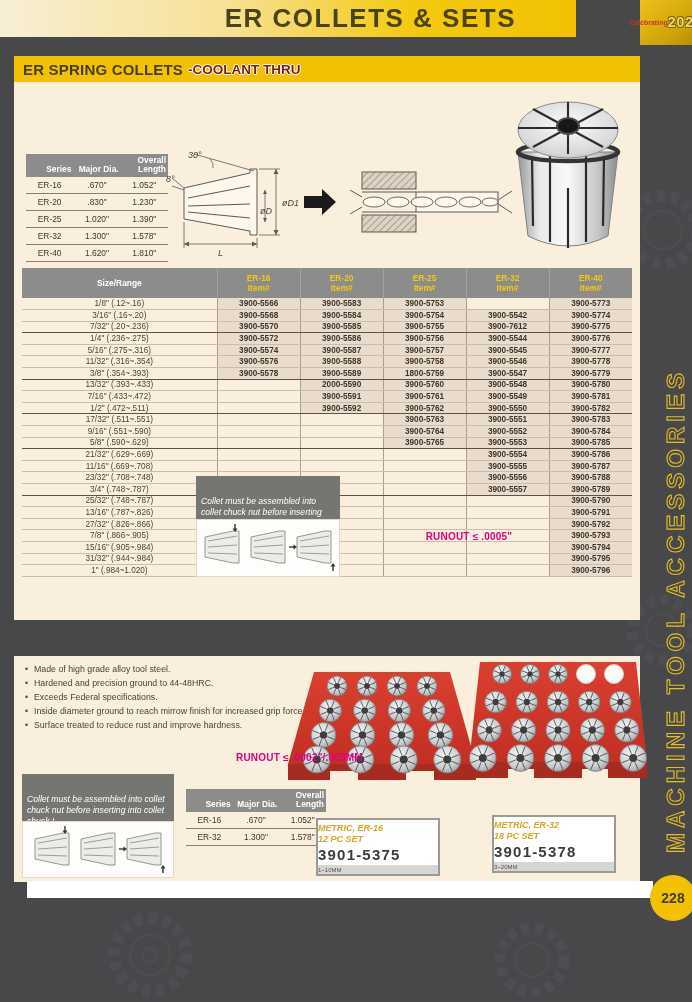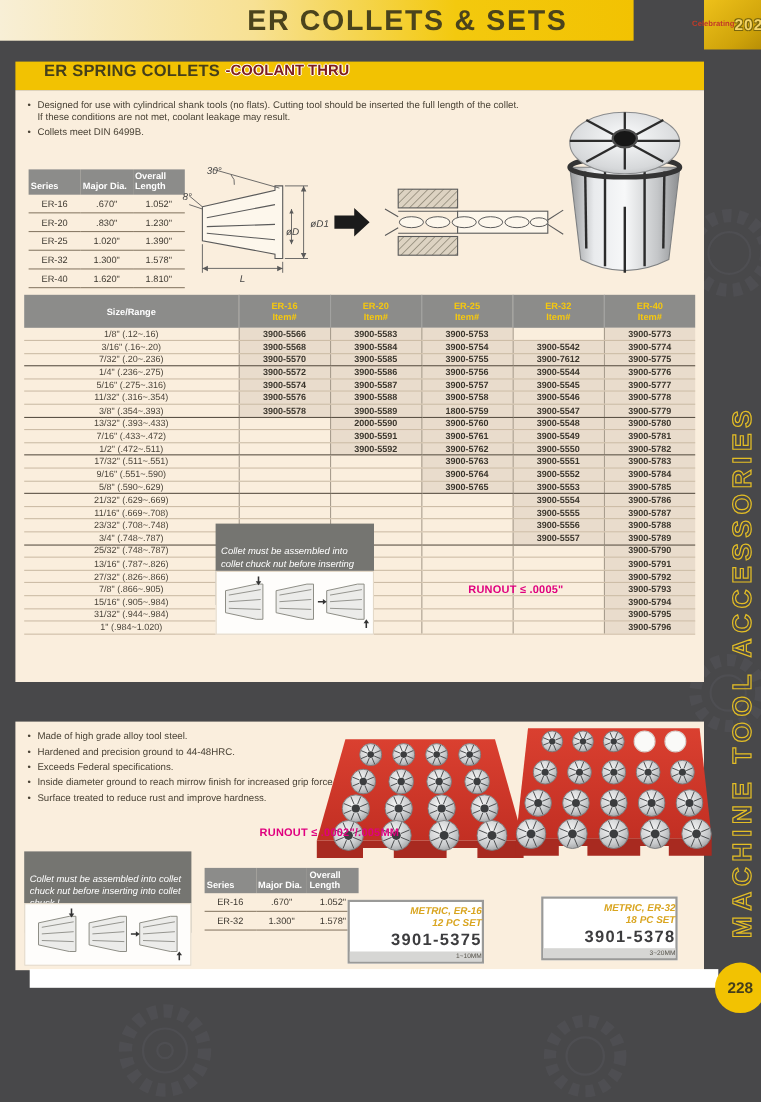--- a/index.html
+++ b/index.html
@@ -17,21 +17,21 @@
     display:flex;align-items:center;justify-content:center;line-height:1.05}
   .anniv .l1{font-size:7px;font-weight:700;color:#c23a28}
   .anniv .l2{font-size:14px;font-weight:800;color:#f3d468;text-shadow:0.8px 0.8px 0 #7a660c,-0.8px -0.8px 0 #7a660c,0.8px -0.8px 0 #7a660c,-0.8px 0.8px 0 #7a660c;letter-spacing:1px}
 
   
   .gear{position:absolute;opacity:.5;pointer-events:none}
   .gear circle{fill:none;stroke:#55555a}
 
   
   .sec-bar{position:absolute;left:14px;width:626px;height:26px;background:#f2c202;
-    display:flex;padding-left:26px;white-space:nowrap}
+    display:flex;align-items:center;padding-left:9px;white-space:nowrap}
   .sec-bar .brand{font-size:15px;font-weight:800;color:#cf2127;margin-right:5px}
   .sec-bar .main{font-size:15px;font-weight:800;color:#453f1b;letter-spacing:.2px}
   .sec-bar .accent{font-size:13.5px;font-weight:800;color:#7f1d1d;margin-left:5px;
     text-shadow:1px 0 #fffdf0,-1px 0 #fffdf0,0 1px #fffdf0,0 -1px #fffdf0}
   #bar1{top:56px}
   #bar2{top:630px}
   .panel{position:absolute;left:14px;width:626px;background:#faeedd}
   #panel1{top:82px;height:538px}
   #panel2{top:656px;height:226px}
 
@@ -39,21 +39,21 @@
   ul.bullets{list-style:none;position:absolute}
   ul.bullets li{position:relative;font-size:8.8px;color:#4a4336;line-height:1.3;
     padding-left:10px;margin-bottom:2.5px}
   ul.bullets li::before{content:"\2022";position:absolute;left:1px;top:0;color:#4a4336}
   #s1-bullets{left:10px;top:8px;width:452px}
   #s2-bullets{left:10px;top:8px;width:292px}
 
   
   table.spec{position:absolute;border-collapse:collapse;table-layout:fixed}
   table.spec th{background:#8c8c8a;color:#fff;font-size:8.4px;font-weight:700;
-    padding:2px 2px;text-align:left;vertical-align:bottom;line-height:1.12}
+    padding:2px 2px;text-align:right;vertical-align:bottom;line-height:1.12}
   table.spec td{font-size:8.4px;color:#3d3830;text-align:center;padding:3px 2px;
     border-bottom:1px solid #8b7d69}
   #spec1{left:12px;top:72px;width:142px}
   #spec2{left:172px;top:133px;width:140px}
 
   
   #item-table{position:absolute;left:8px;top:186px;width:610px;border-collapse:collapse;table-layout:fixed}
   #item-table th{background:#8c8c8a;height:30px;font-size:8.4px;line-height:1.2;
     vertical-align:middle;text-align:center;border-left:1px solid #a2a2a0}
   #item-table th:first-child{border-left:none;width:32%;color:#fff;font-weight:700}
@@ -72,21 +72,21 @@
   #note1{left:182px;top:394px;width:144px}
   #note1-art{left:182px;top:437px;width:144px;height:58px}
   #note2{left:8px;top:118px;width:152px}
   #note2-art{left:8px;top:165px;width:152px;height:57px}
   .runout{position:absolute;color:#e0007f;font-weight:700;font-size:10px;letter-spacing:.2px;z-index:5}
   #runout1{left:340px;top:449px;width:230px;text-align:center}
   #runout2{left:222px;top:96px}
 
   
   .product{position:absolute;width:124px;background:#fff;border:2px solid #9a9a98;
-    text-align:right;padding-top:3px}
+    text-align:left;padding-top:3px}
   .product .name,.product .set{font-size:9px;font-weight:700;font-style:italic;color:#d9a520;line-height:1.25}
   .product .code{font-size:15px;font-weight:800;letter-spacing:1.2px;color:#3c3c3e;margin-top:1px;line-height:1.1}
   .product .range{background:#d6d6d4;font-size:6px;color:#56534b;margin-top:2px;padding:1.5px 0}
   #product1{left:302px;top:162px}
   #product2{left:478px;top:159px}
 
   
   .abs{position:absolute}
 
   
@@ -136,24 +136,20 @@
     <span class="l1">Celebrating</span>
     <span class="l2">2022</span>
   </div>
 
   <div class="sec-bar" id="bar1">
     <span class="main">ER SPRING COLLETS</span>
     <span class="accent">-COOLANT THRU</span>
   </div>
 
   <div class="panel" id="panel1">
-    <ul class="bullets" id="s1-bullets">
-        <li>Designed for use with cylindrical shank tools (no flats). Cutting tool should be inserted the full length of the collet. If these conditions are not met, coolant leakage may result.</li>
-        <li>Collets meet DIN 6499B.</li>
-      </ul>
 
     <table class="spec" id="spec1">
         <thead>
           <tr>
             <th>Series</th>
             <th>Major Dia.</th>
             <th>Overall Length</th>
           </tr>
         </thead>
         <tbody>

